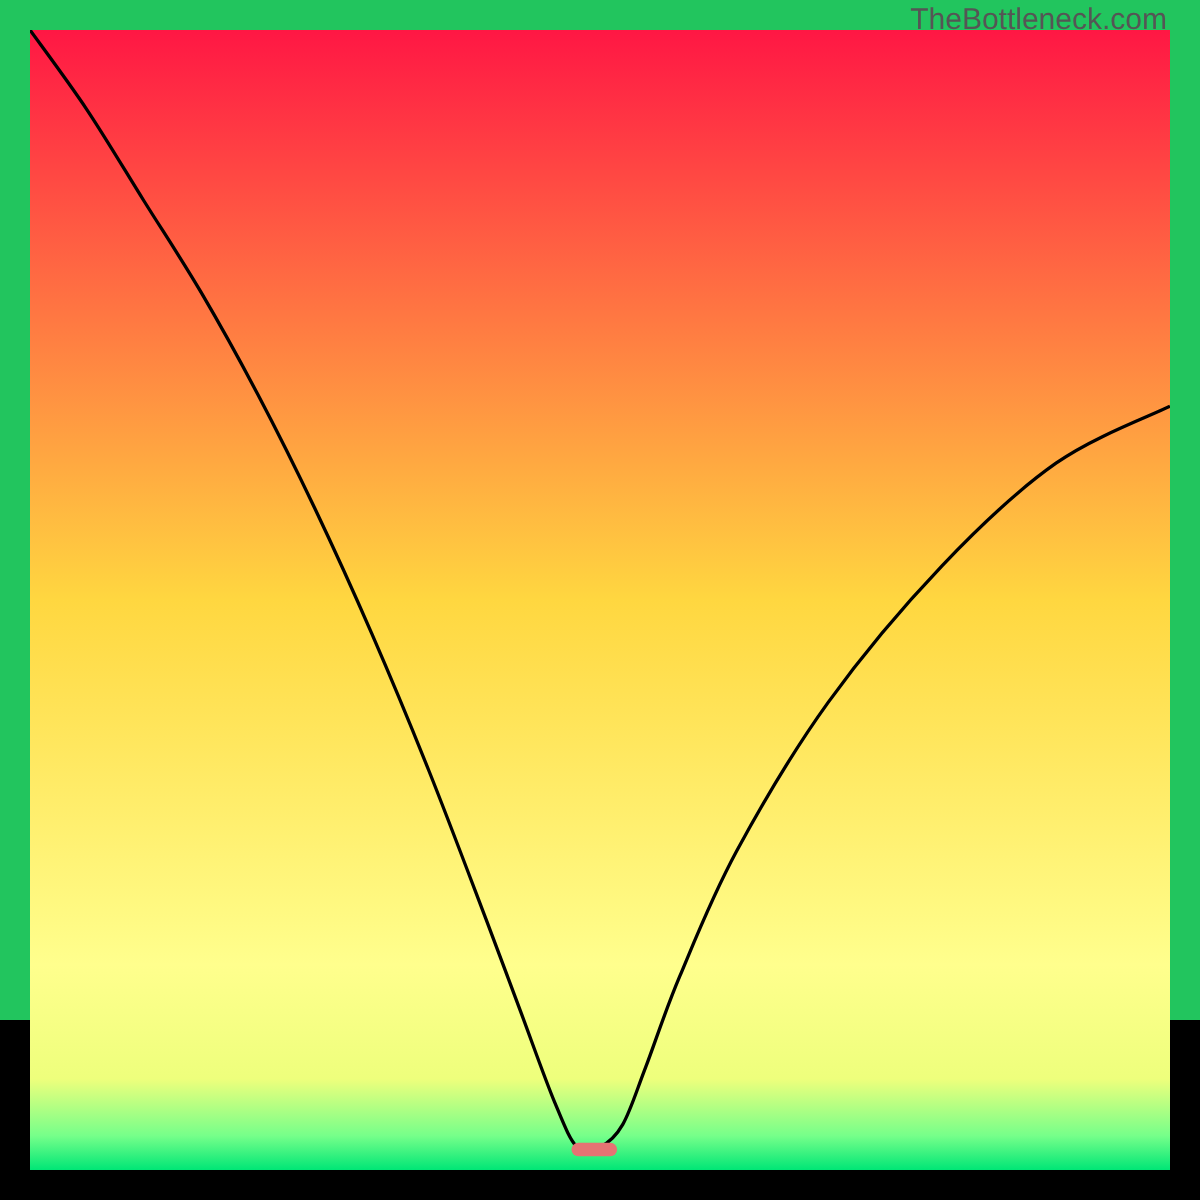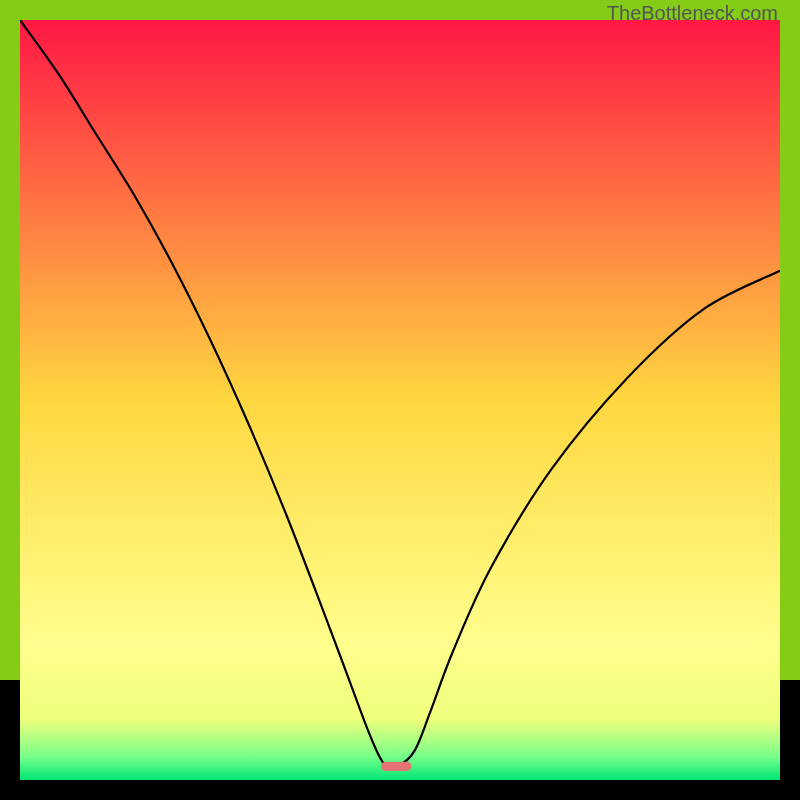--- a/index.html
+++ b/index.html
@@ -7,21 +7,21 @@
   padding: 0;
   background: black;
   width: 800px;
   height: 800px;
   overflow: hidden;
 }
 .container {
   position: relative;
   width: 800px;
   height: 680px;
-  background: #84cc16;
+  background: #22c55e;
 }
 .plot-area {
   position: absolute;
   left: 20px;
   top: 20px;
   width: 760px;
   height: 760px;
 }
 .watermark {
   position: absolute;

